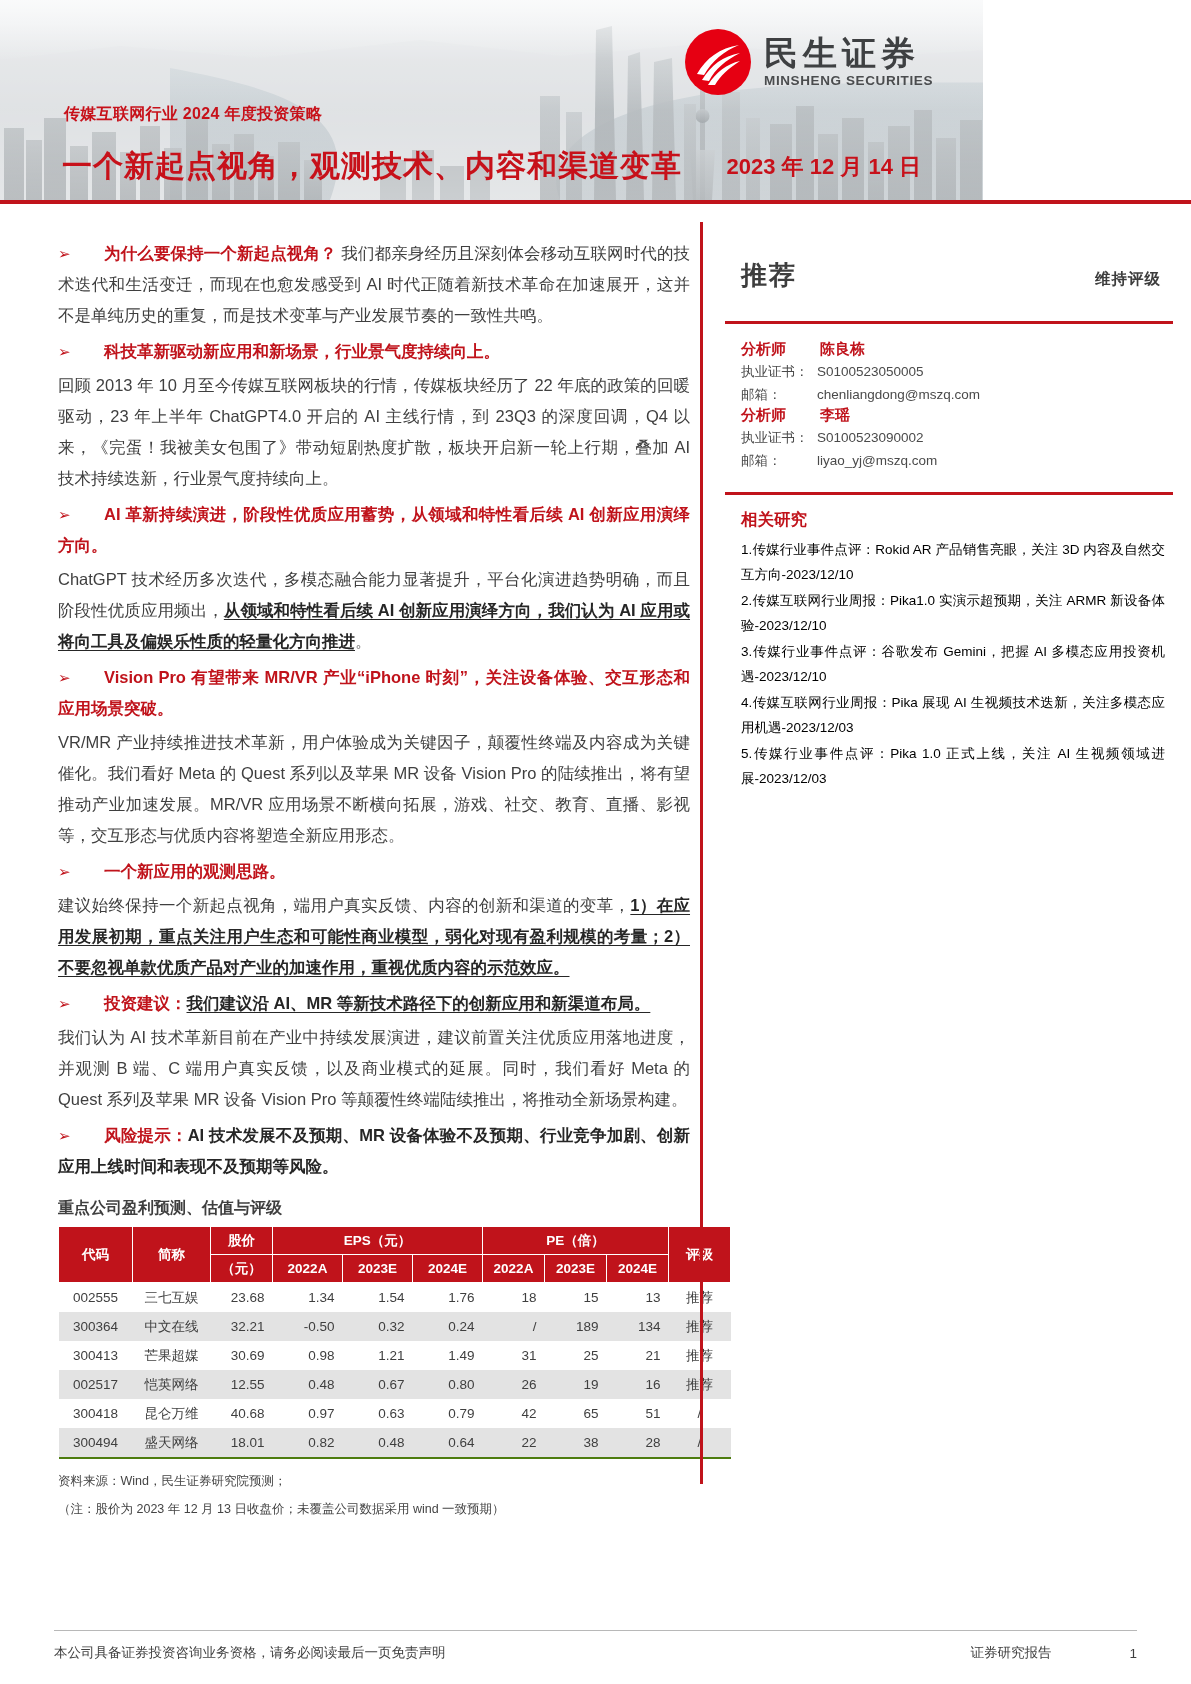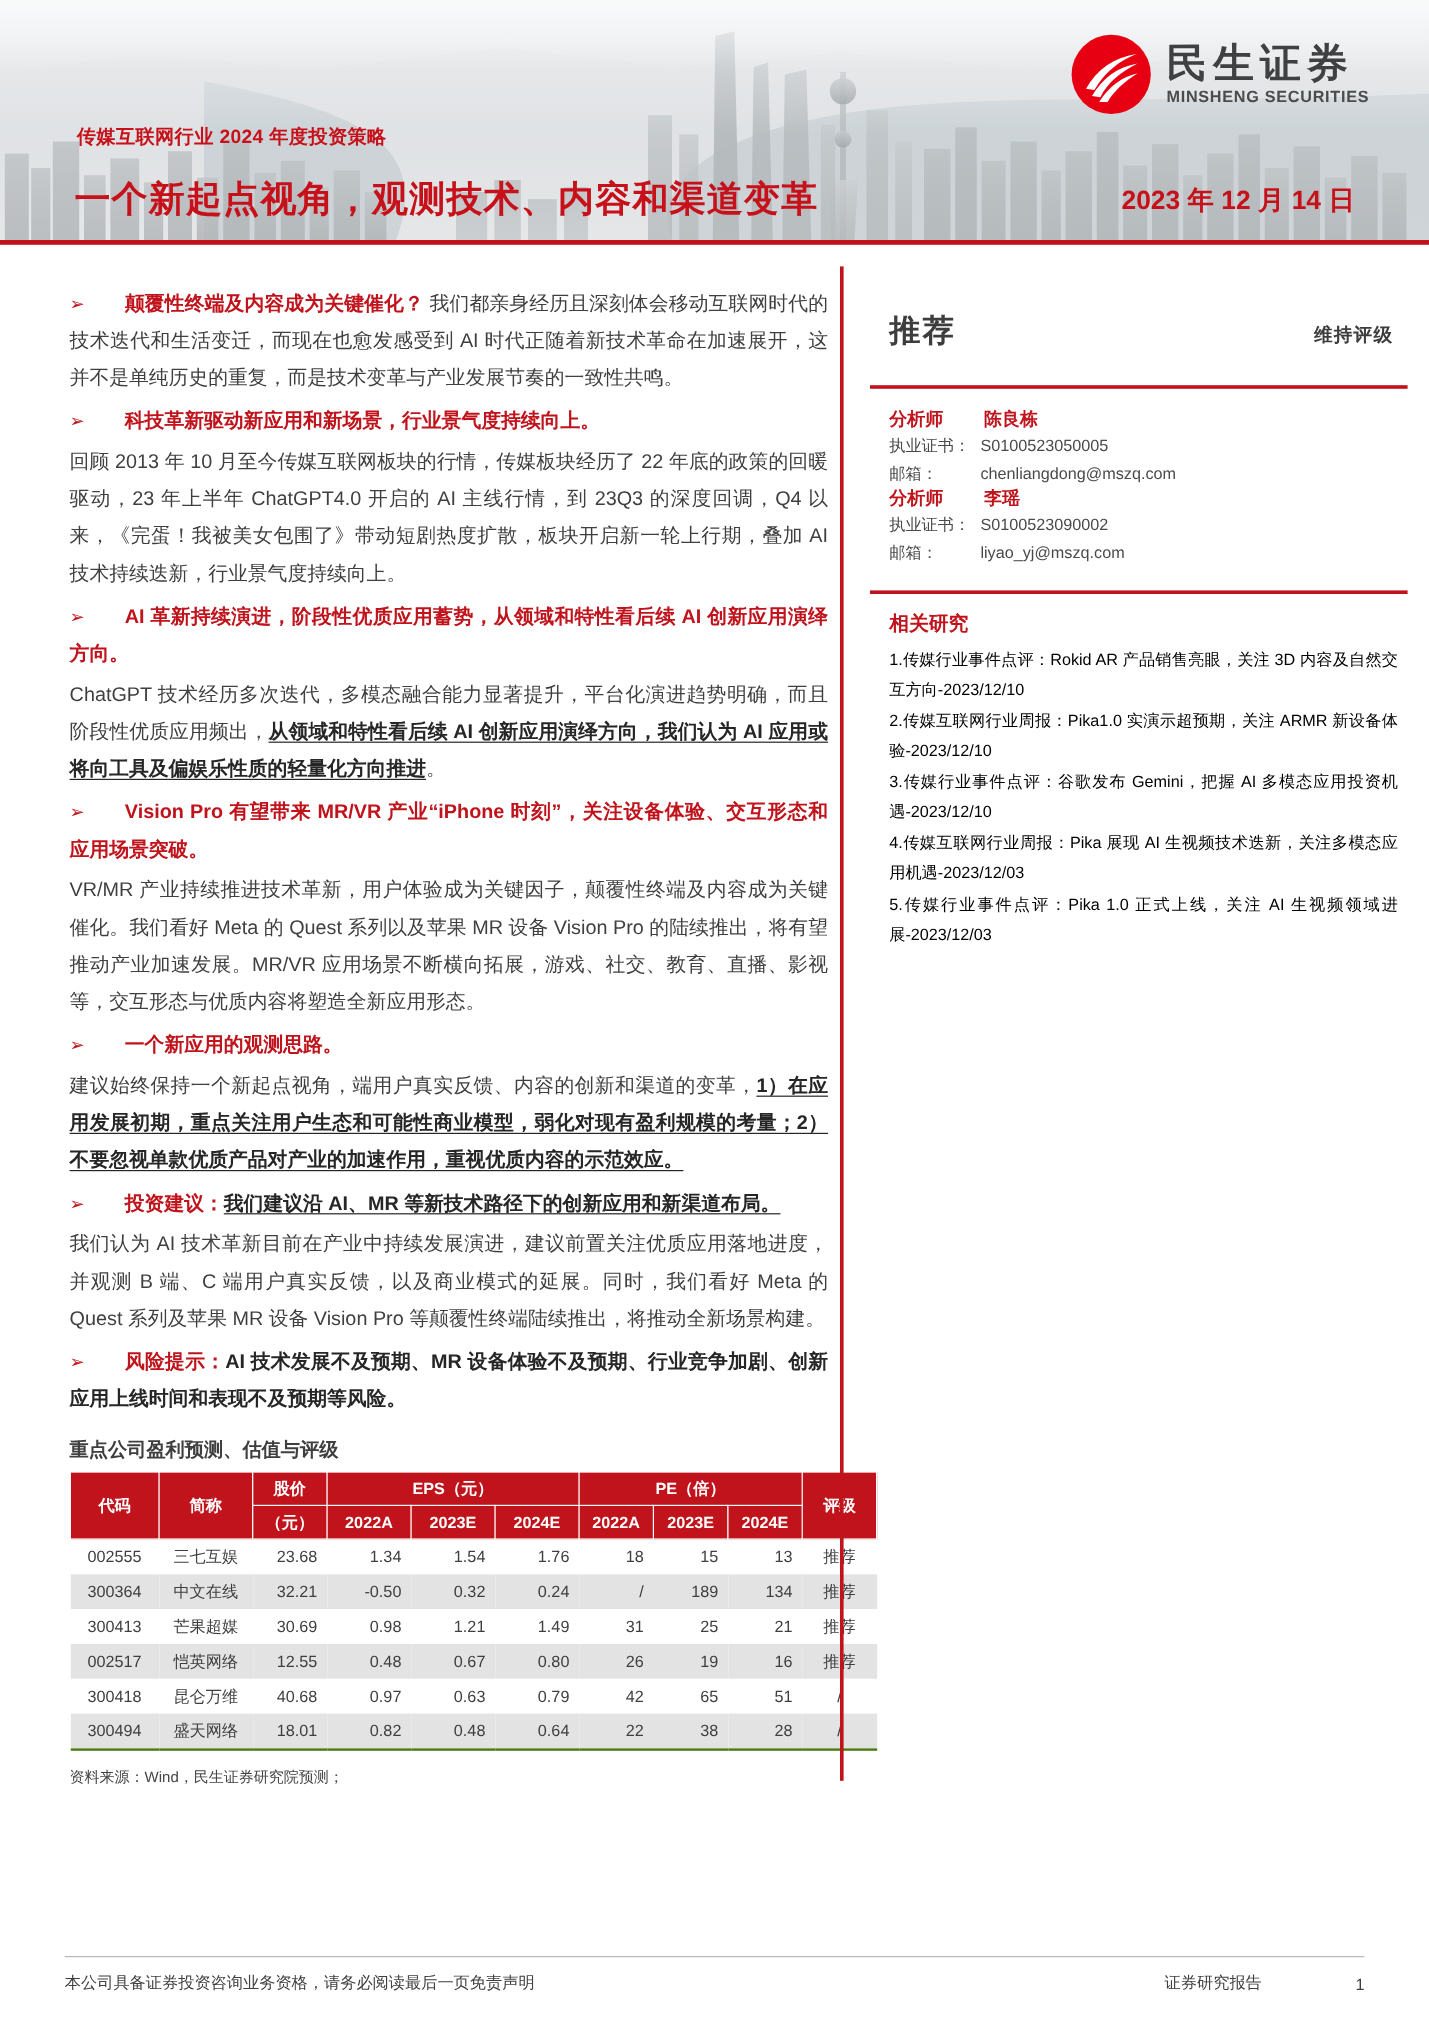--- a/index.html
+++ b/index.html
@@ -7,21 +7,21 @@
     width: 1191px; height: 1684px;
     background: #ffffff;
     font-family: "Liberation Sans", "DejaVu Sans", sans-serif;
     overflow: hidden;
   }
   .page { position: relative; width: 1191px; height: 1684px; background:#fff; }
 
   
   .banner {
     position: relative;
-    width: 1191px; height: 200px;
+    width: 983px; height: 200px;
     overflow: hidden;
     background: linear-gradient(180deg,#e9ebec 0%,#dcdfe1 45%,#cfd3d6 75%,#c6cacd 100%);
   }
   .skyline { position:absolute; left:0; top:0; width:1191px; height:200px; }
   .banner-fade {
     position:absolute; left:0; top:0; width:1191px; height:200px;
     background:
       linear-gradient(180deg, rgba(255,255,255,0.72) 0%, rgba(255,255,255,0.18) 30%, rgba(255,255,255,0.05) 55%, rgba(255,255,255,0.28) 100%);
   }
   .kicker {
@@ -250,21 +250,21 @@
     <div class="banner-title">一个新起点视角，观测技术、内容和渠道变革</div>
     <div class="banner-date">2023 年 12 月 14 日</div>
   </div>
   <div class="header-rule"></div>
 
   <div class="body-area">
     <div class="columns">
 
       <div class="col-main">
 
-        <p class="para"><span class="indent-arrow bullet-icon">➢</span><span class="red-b">颠覆性终端及内容成为关键催化？</span> <span>我们都亲身经历且深刻体会移动互联网时代的技术迭代和生活变迁，而现在也愈发感受到 AI 时代正随着新技术革命在加速展开，这并不是单纯历史的重复，而是技术变革与产业发展节奏的一致性共鸣。</span></p>
+        <p class="para"><span class="indent-arrow bullet-icon">➢</span><span class="red-b">为什么要保持一个新起点视角？</span> <span>我们都亲身经历且深刻体会移动互联网时代的技术迭代和生活变迁，而现在也愈发感受到 AI 时代正随着新技术革命在加速展开，这并不是单纯历史的重复，而是技术变革与产业发展节奏的一致性共鸣。</span></p>
 
         <p class="para tight"><span class="indent-arrow bullet-icon">➢</span><span class="red-b">科技革新驱动新应用和新场景，行业景气度持续向上。</span></p>
         <p class="para">回顾 2013 年 10 月至今传媒互联网板块的行情，传媒板块经历了 22 年底的政策的回暖驱动，23 年上半年 ChatGPT4.0 开启的 AI 主线行情，到 23Q3 的深度回调，Q4 以来，《完蛋！我被美女包围了》带动短剧热度扩散，板块开启新一轮上行期，叠加 AI 技术持续迭新，行业景气度持续向上。</p>
 
         <p class="para tight"><span class="indent-arrow bullet-icon">➢</span><span class="red-b">AI 革新持续演进，阶段性优质应用蓄势，从领域和特性看后续 AI 创新应用演绎方向。</span></p>
         <p class="para"><span>ChatGPT 技术经历多次迭代，多模态融合能力显著提升，平台化演进趋势明确，而且阶段性优质应用频出，</span><span class="ul-b">从领域和特性看后续 AI 创新应用演绎方向，我们认为 AI 应用或将向工具及偏娱乐性质的轻量化方向推进</span><span>。</span></p>
 
         <p class="para tight"><span class="indent-arrow bullet-icon">➢</span><span class="red-b">Vision Pro 有望带来 MR/VR 产业“iPhone 时刻”，关注设备体验、交互形态和应用场景突破。</span></p>
         <p class="para">VR/MR 产业持续推进技术革新，用户体验成为关键因子，颠覆性终端及内容成为关键催化。我们看好 Meta 的 Quest 系列以及苹果 MR 设备 Vision Pro 的陆续推出，将有望推动产业加速发展。MR/VR 应用场景不断横向拓展，游戏、社交、教育、直播、影视等，交互形态与优质内容将塑造全新应用形态。</p>
 
@@ -380,20 +380,21 @@
                 <td>0.64</td>
                 <td>22</td>
                 <td>38</td>
                 <td>28</td>
                 <td class="c">/</td>
               </tr>
             </tbody>
         </table>
 
         <div class="tbl-note">资料来源：Wind，民生证券研究院预测；</div>
+        <div class="tbl-note" style="margin-top:2px">（注：股价为 2023 年 12 月 13 日收盘价；未覆盖公司数据采用 wind 一致预期）</div>
       </div>
 
       <div class="col-divider"></div>
 
       <div class="col-side">
         <div class="side-rating-row">
           <span class="rating-main">推荐</span>
           <span class="rating-sub">维持评级</span>
         </div>
         <div class="side-hr"></div>

